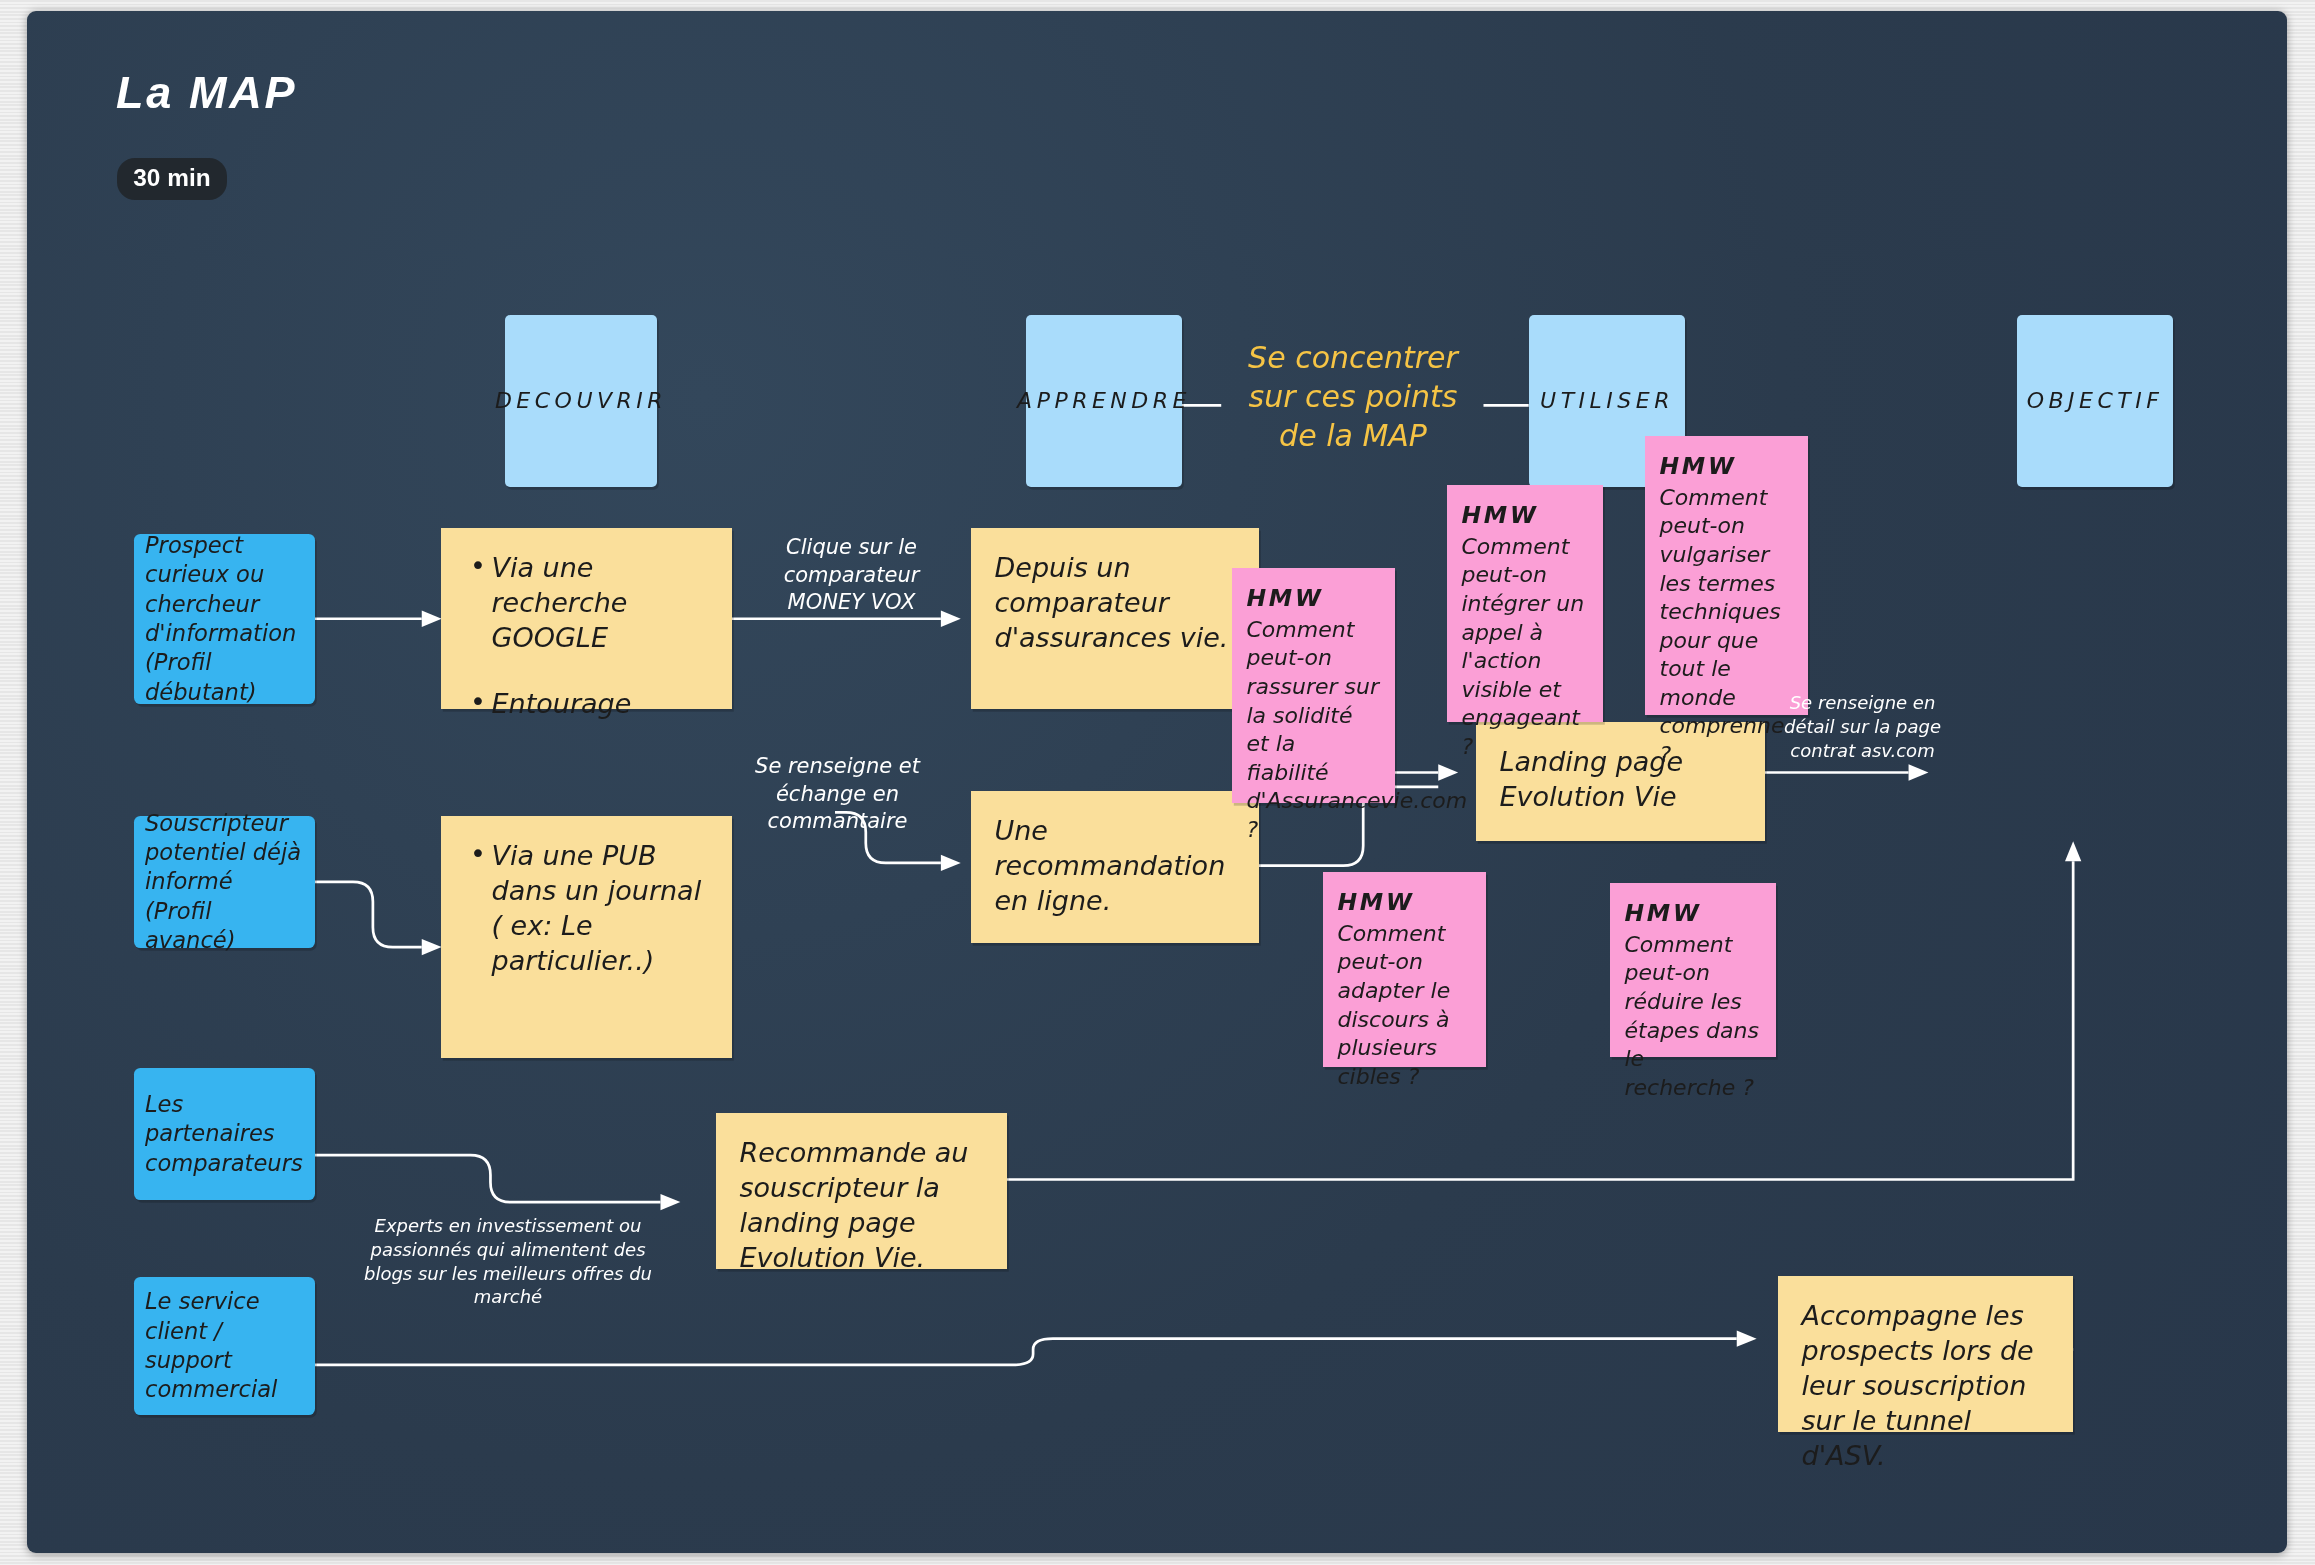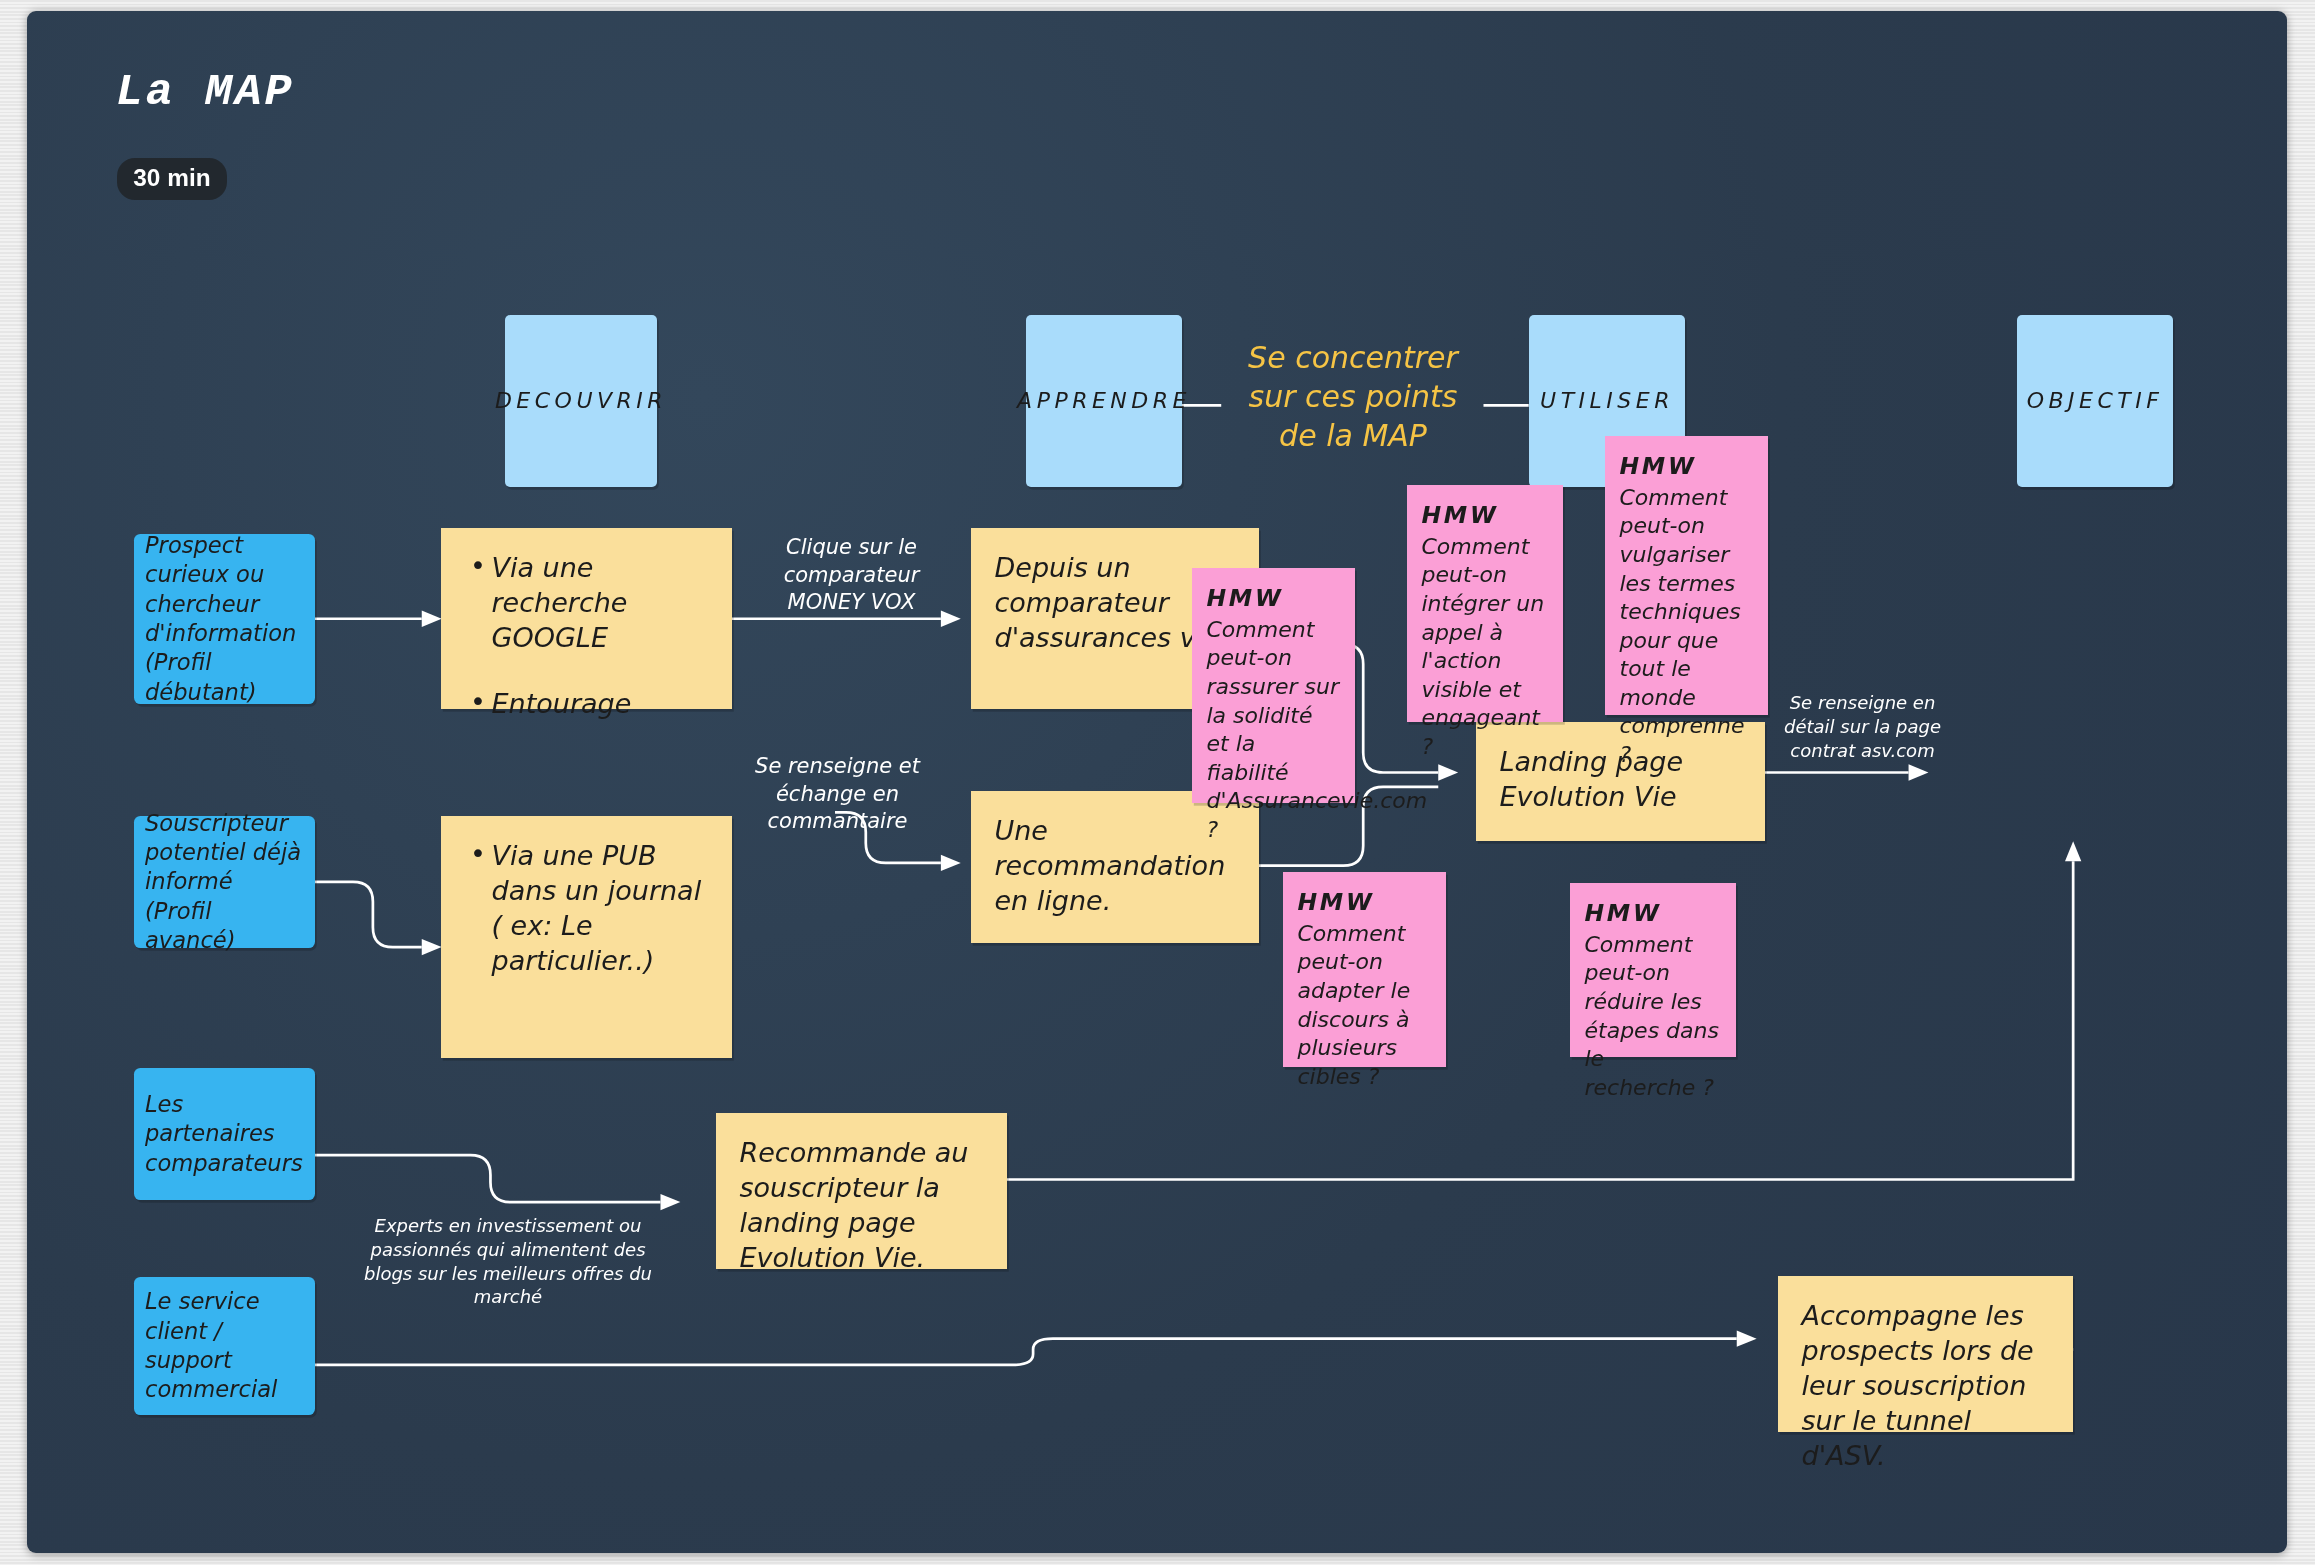--- a/index.html
+++ b/index.html
@@ -38,21 +38,21 @@
   
   #title {
     position: absolute;
     left: 89px;
     top: 56px;
     color: #ffffff;
     font-size: 45px;
     letter-spacing: 2.7px;
     font-style: italic;
     font-weight: 700;
-    font-family: Liberation Mono, monospace;
+    font-family: Liberation Sans, sans-serif;
   }
   #duration-badge {
     position: absolute;
     left: 90px;
     top: 147px;
     background: #22282e;
     color: #fff;
     font-size: 24.4px;
     font-weight: 700;
     padding: 6.3px 16.3px 8.1px 16.3px;
@@ -91,20 +91,21 @@
   }
   .yellow {
     background: #fadf9b;
     font-size: 27px;
     padding: 22px 23.5px;
   }
   .pink {
     background: #fb9fd6;
     font-size: 22px;
     padding: 14.5px 14.5px;
+    margin-left: 40px;
   }
   .pink .hmw-head {
     font-weight: 700;
     letter-spacing: 2.7px;
     font-size: 23.5px;
     display: block;
     margin-bottom: 2.7px;
   }
   .bullets { margin: 0; padding: 0; list-style: none; }
   .bullets li {

